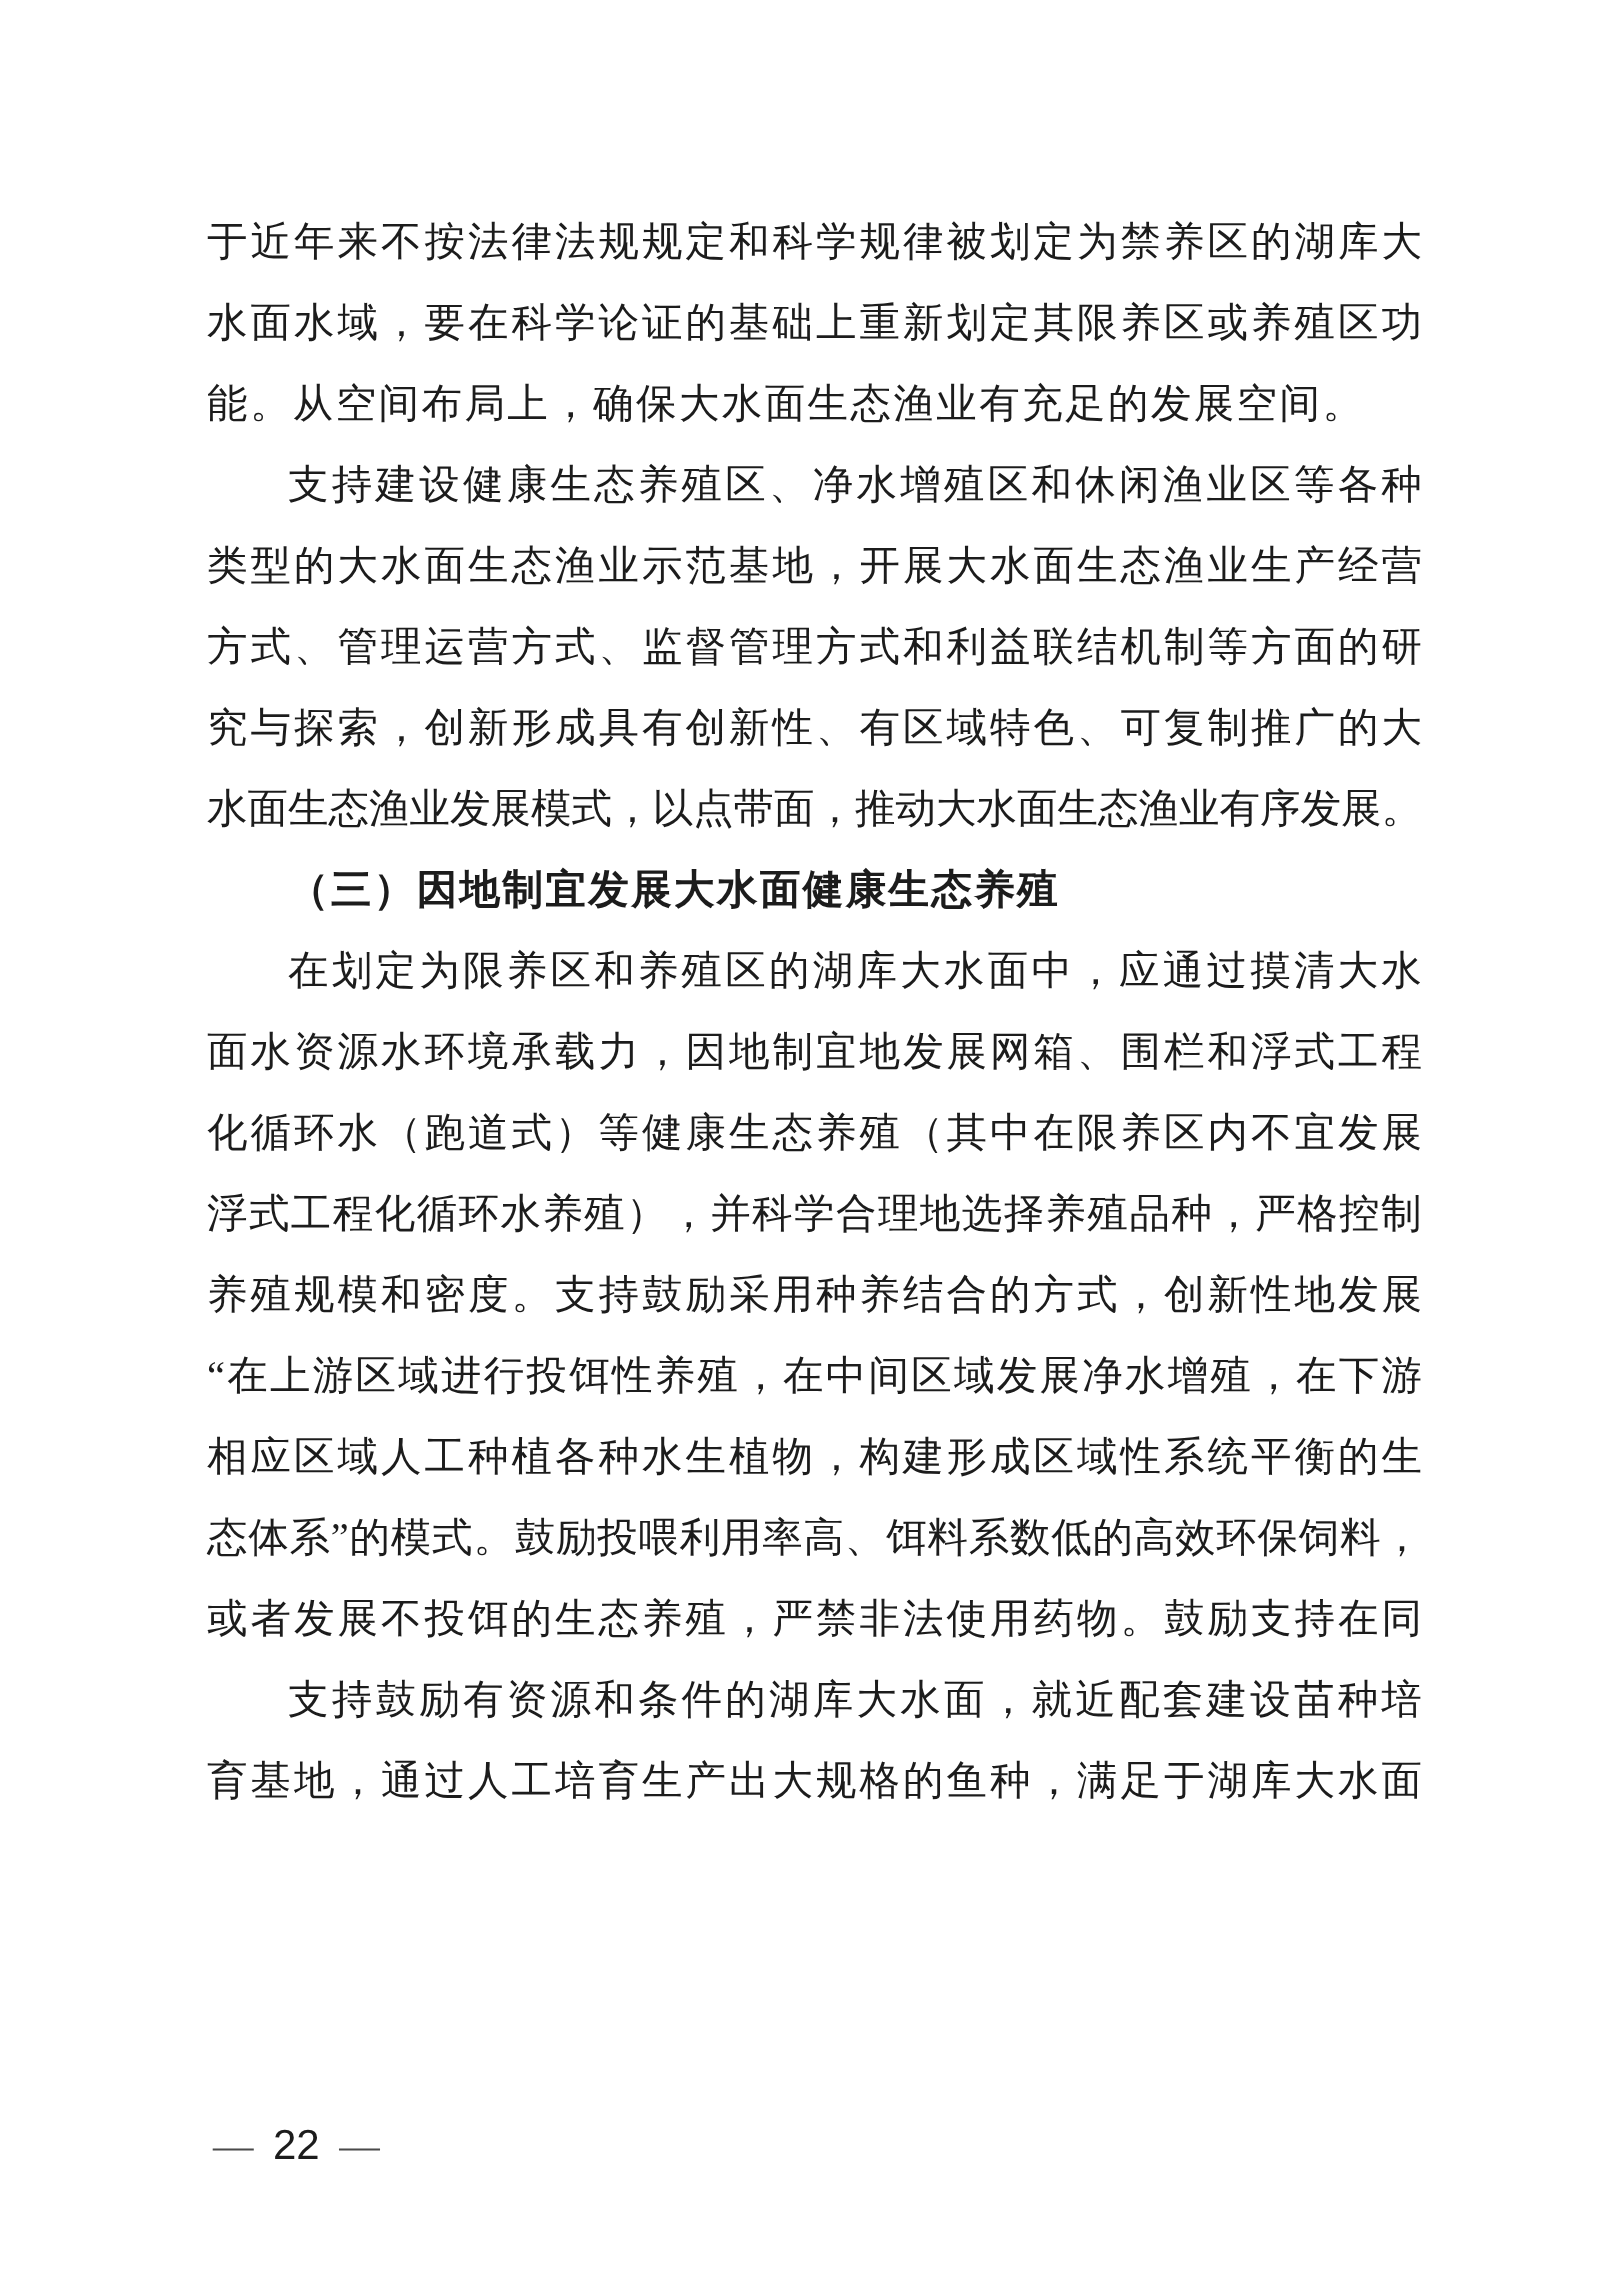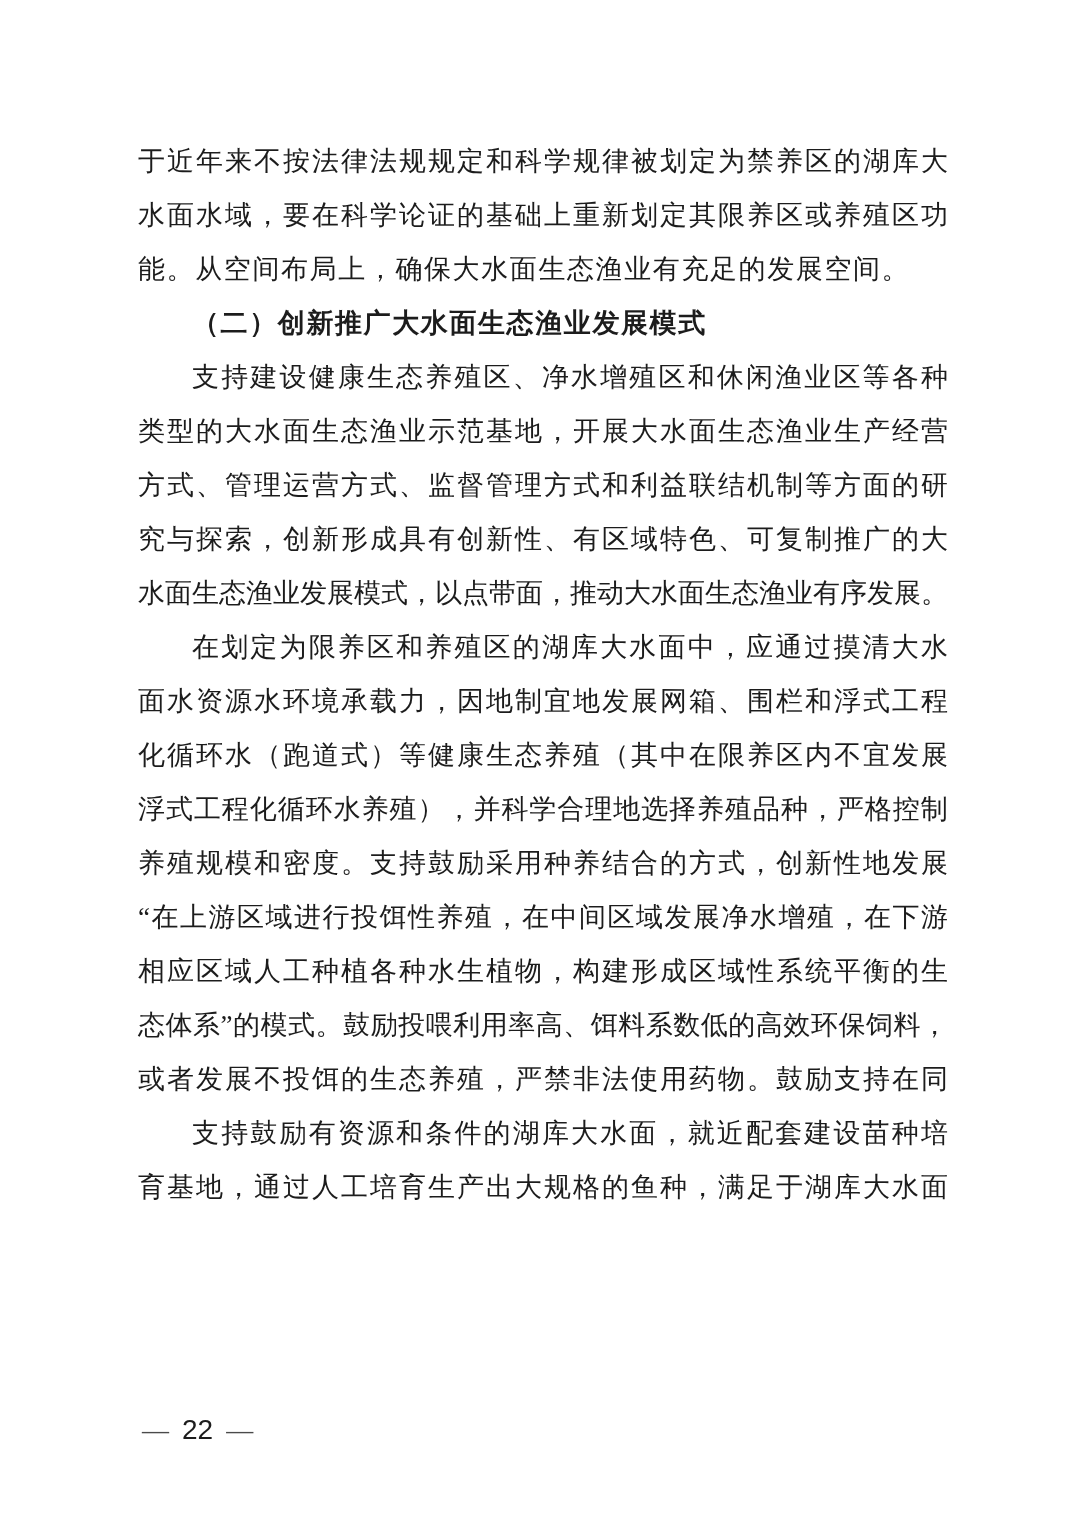--- a/index.html
+++ b/index.html
@@ -116,21 +116,20 @@
         <span>限</span>
         <span>养</span>
         <span>区</span>
         <span>或</span>
         <span>养</span>
         <span>殖</span>
         <span>区</span>
         <span>功</span>
       </div>
       <div class="line plain">能。从空间布局上，确保大水面生态渔业有充足的发展空间。</div>
-      <div class="line plain heading indent">（二）创新推广大水面生态渔业发展模式</div>
       <div class="line justify indent">
         <span>支</span>
         <span>持</span>
         <span>建</span>
         <span>设</span>
         <span>健</span>
         <span>康</span>
         <span>生</span>
         <span>态</span>
         <span>养</span>
@@ -267,20 +266,21 @@
         <span>生</span>
         <span>态</span>
         <span>渔</span>
         <span>业</span>
         <span>有</span>
         <span>序</span>
         <span>发</span>
         <span>展</span>
         <span>。</span>
       </div>
+      <div class="line plain heading indent">（三）因地制宜发展大水面健康生态养殖</div>
       <div class="line justify indent">
         <span>在</span>
         <span>划</span>
         <span>定</span>
         <span>为</span>
         <span>限</span>
         <span>养</span>
         <span>区</span>
         <span>和</span>
         <span>养</span>

